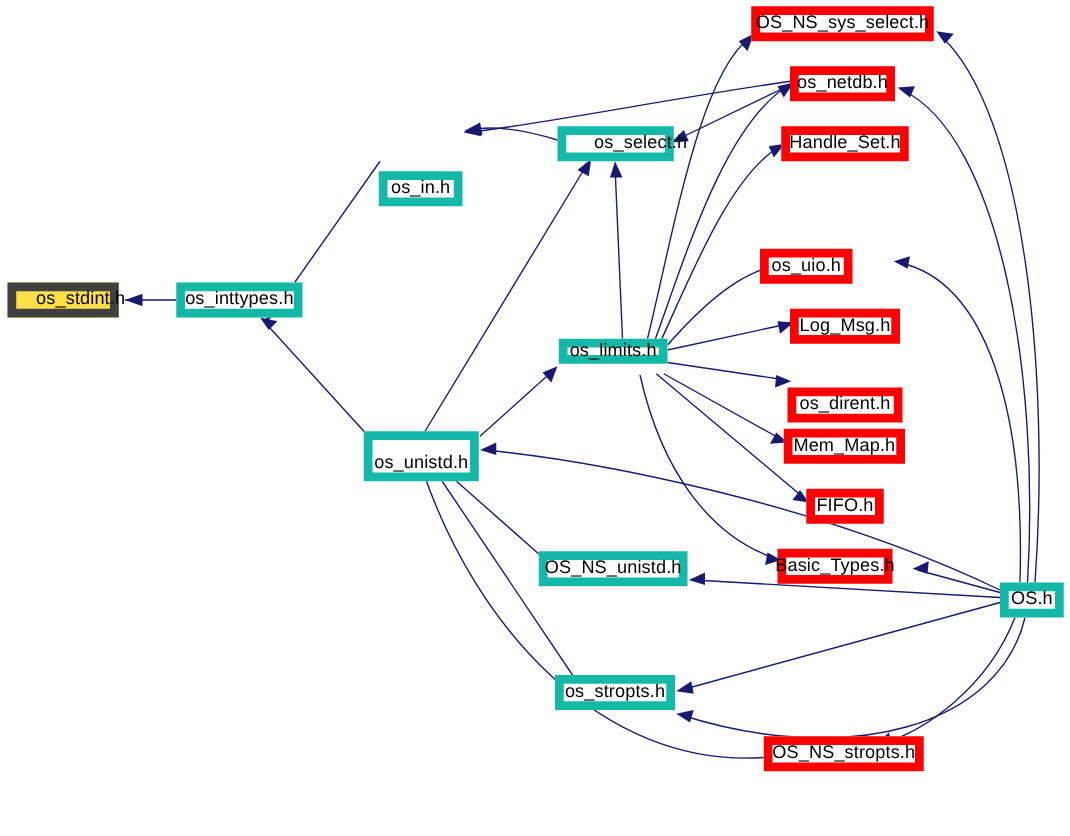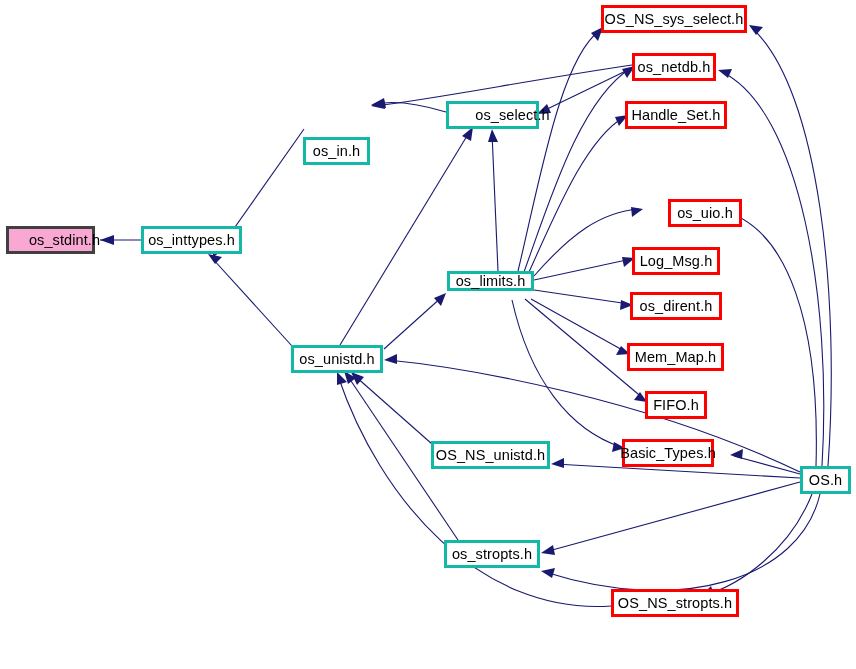--- a/index.html
+++ b/index.html
@@ -34,32 +34,32 @@
     fill: #191970;
     stroke: none;
   }
   .node {
     position: absolute;
     box-sizing: border-box;
     display: flex;
     align-items: center;
     justify-content: center;
     background: #ffffff;
-    border: 3px solid #14b8a6;
+    border: 7px solid #14b8a6;
     font-size: 14.5px;
     color: #000000;
     white-space: nowrap;
     letter-spacing: 0.1px;
     z-index: 5;
   }
   .node.red {
     border-color: #ff0000;
   }
   .node.current {
-    background: #f9a8d4;
+    background: #fde047;
     border-color: #404040;
     padding-left: 28px;
   }
   .node-label {
     display: block;
     line-height: 1;
     transform: translateY(-0.5px);
   }
 </style>
 </head>
@@ -143,33 +143,33 @@
       </div>
       <div class="node red" style="left: 601px; top: 5px; width: 146px; height: 28px;">
         <span class="node-label">OS_NS_sys_select.h</span>
       </div>
       <div class="node red" style="left: 632px; top: 53px; width: 84px; height: 28px;">
         <span class="node-label">os_netdb.h</span>
       </div>
       <div class="node red" style="left: 625px; top: 101px; width: 102px; height: 28px;">
         <span class="node-label">Handle_Set.h</span>
       </div>
-      <div class="node" style="left: 291px; top: 345px; width: 92px; height: 28px;">
+      <div class="node" style="left: 291px; top: 345px; width: 92px; height: 40px; align-items: flex-end;">
         <span class="node-label">os_unistd.h</span>
       </div>
       <div class="node" style="left: 447px; top: 271px; width: 87px; height: 20px;">
         <span class="node-label">os_limits.h</span>
       </div>
-      <div class="node red" style="left: 668px; top: 199px; width: 74px; height: 28px;">
+      <div class="node red" style="left: 608px; top: 199px; width: 74px; height: 28px;">
         <span class="node-label">os_uio.h</span>
       </div>
       <div class="node red" style="left: 632px; top: 247px; width: 88px; height: 28px;">
         <span class="node-label">Log_Msg.h</span>
       </div>
-      <div class="node red" style="left: 630px; top: 292px; width: 92px; height: 28px;">
+      <div class="node red" style="left: 630px; top: 310px; width: 92px; height: 28px;">
         <span class="node-label">os_dirent.h</span>
       </div>
       <div class="node red" style="left: 627px; top: 343px; width: 97px; height: 28px;">
         <span class="node-label">Mem_Map.h</span>
       </div>
       <div class="node red" style="left: 645px; top: 391px; width: 62px; height: 28px;">
         <span class="node-label">FIFO.h</span>
       </div>
       <div class="node red" style="left: 622px; top: 439px; width: 92px; height: 28px;">
         <span class="node-label">Basic_Types.h</span>

